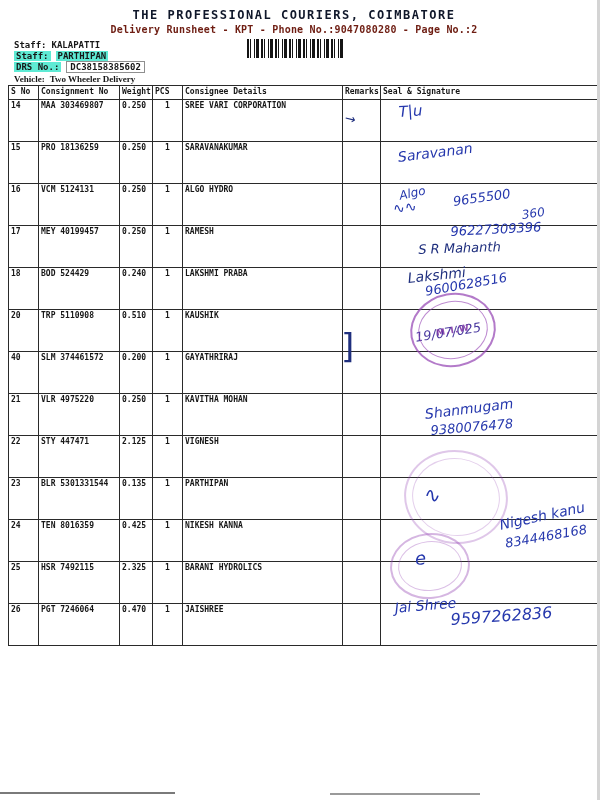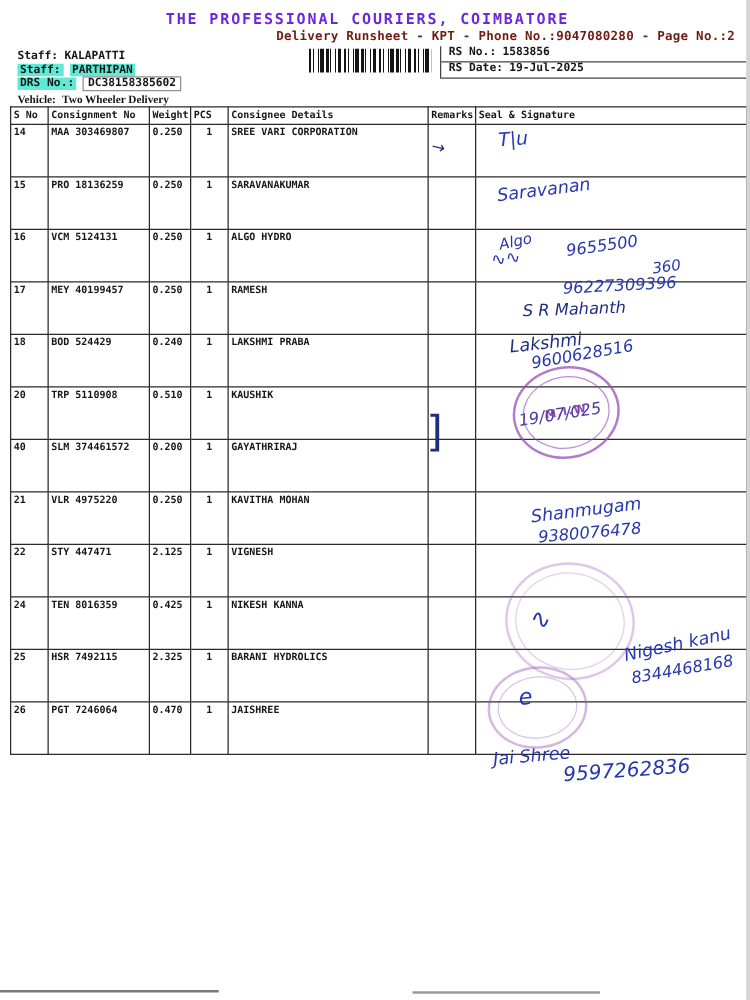--- a/index.html
+++ b/index.html
@@ -3,24 +3,24 @@
 <meta charset="utf-8">
 <style>
   * { margin:0; padding:0; box-sizing:border-box; }
   html,body { background:#e9e9e9; }
   .page {
     position:relative; width:600px; height:800px; background:#ffffff;
     overflow:hidden; font-family:"DejaVu Sans Mono", monospace; color:#161616;
   }
   .doc-title {
     position:absolute; top:8px; left:0; width:588px; text-align:center;
-    font-weight:bold; font-size:12px; letter-spacing:1.5px; color:#6d28d9;
+    font-weight:bold; font-size:12px; letter-spacing:1.5px; color:#0f172a;
   }
   .doc-subtitle {
-    position:absolute; top:24px; left:0; width:588px; text-align:right;
+    position:absolute; top:24px; left:0; width:588px; text-align:center;
     font-weight:bold; font-size:10px; letter-spacing:0.2px; color:#6e1d12;
   }
   .info-row { position:absolute; left:14px; font-weight:bold; font-size:9px; white-space:nowrap; }
   .info-row .lbl { margin-right:5px; }
   .hl { background:#5eead4; padding:0 2px; }
   .boxed { border:1px solid #8f8f8f; padding:0 3px; }
   .barcode {
     position:absolute; left:247px; top:39px; width:98px; height:19px;
     background:repeating-linear-gradient(90deg,
       #141414 0 2px, #fff 2px 3px, #141414 3px 4px, #fff 4px 7px,
@@ -76,28 +76,20 @@
   </div>
   <div class="info-row" style="top:62px;">
     <span class="lbl hl">DRS No.:</span><span class="boxed">DC38158385602</span>
   </div>
   <div class="info-row" style="top:74px;font-family:Liberation Serif, serif;">
     <span class="lbl">Vehicle:</span><span>Two Wheeler Delivery</span>
   </div>
 
   <div class="barcode"></div>
 
-  <div class="rs-box">
-    <div class="rs-line">
-      <span class="lbl">RS No.:</span><span>1583856</span>
-    </div>
-    <div class="rs-line">
-      <span class="lbl">RS Date:</span><span>19-Jul-2025</span>
-    </div>
-  </div>
 
   <table class="runsheet">
     <colgroup>
       <col style="width:30px">
         <col style="width:81px">
         <col style="width:33px">
         <col style="width:30px">
         <col style="width:160px">
         <col style="width:38px">
         <col style="width:217px">
@@ -189,20 +181,29 @@
       <tr>
         <td>22</td>
         <td>STY 447471</td>
         <td>2.125</td>
         <td class="pcs">1</td>
         <td>VIGNESH</td>
         <td></td>
         <td></td>
       </tr>
       <tr>
+        <td>23</td>
+        <td>BLR 5301331544</td>
+        <td>0.135</td>
+        <td class="pcs">1</td>
+        <td>PARTHIPAN</td>
+        <td></td>
+        <td></td>
+      </tr>
+      <tr>
         <td>24</td>
         <td>TEN 8016359</td>
         <td>0.425</td>
         <td class="pcs">1</td>
         <td>NIKESH KANNA</td>
         <td></td>
         <td></td>
       </tr>
       <tr>
         <td>25</td>

